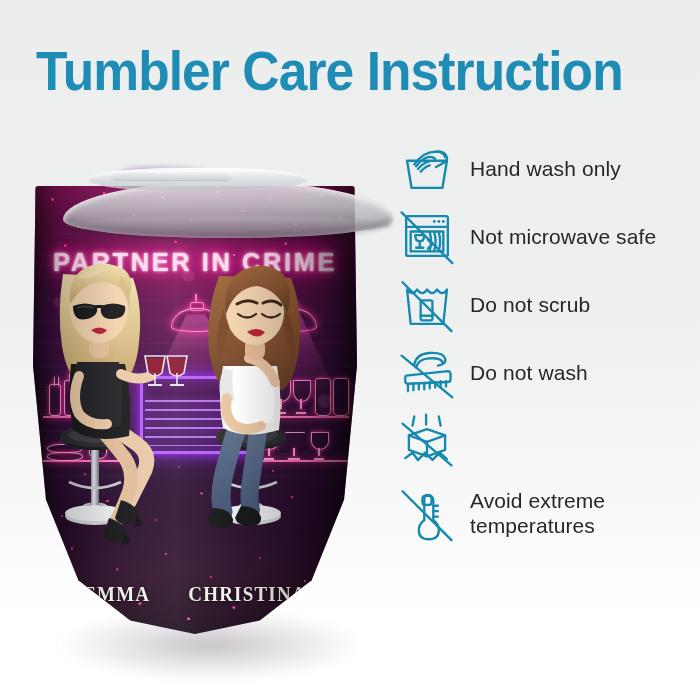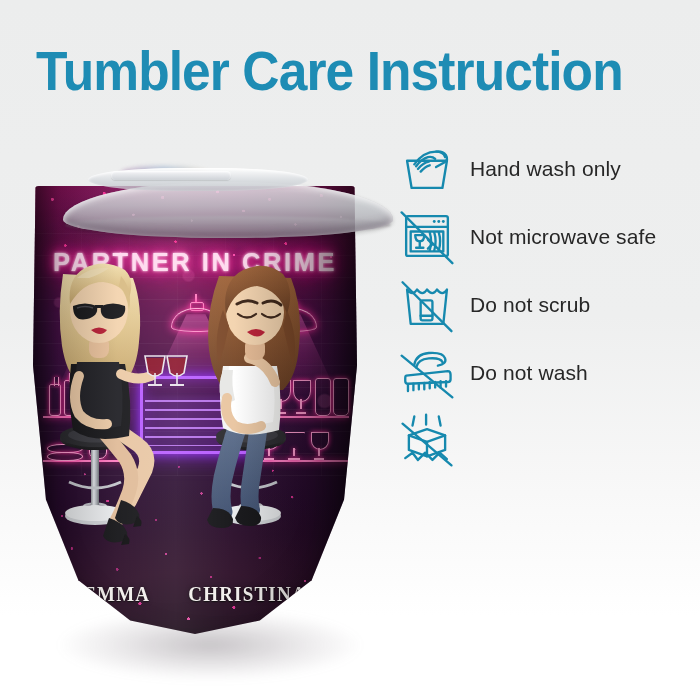--- a/index.html
+++ b/index.html
@@ -547,15 +547,25 @@
       <svg class="care-icon" viewBox="0 0 64 64" fill="none" stroke="#1689ae" stroke-width="2.6" stroke-linecap="round" stroke-linejoin="round">
         <path d="M18 6 L16 16 M31 4 L31 15 M45 6 L47 16"></path>
         <path d="M32 20 L52 27 L52 43 L32 50 L12 43 L12 27 Z"></path>
         <path d="M12 27 L32 34 L52 27"></path>
         <path d="M32 34 L32 50"></path>
         <path d="M8 52 L16 46 L22 54 L30 46 L38 54 L46 46 L54 53"></path>
         <path d="M5 14 L59 60" stroke-width="2.6"></path>
       </svg>
     </div>
 
+    <div class="care-row two-line">
+      <svg class="care-icon" viewBox="0 0 64 64" fill="none" stroke="#1689ae" stroke-width="2.6" stroke-linecap="round" stroke-linejoin="round">
+        <path d="M32 12 q7 0 7 7 L39 40 q6 4 6 11 q0 10 -11 10 q-11 0 -11 -10 q0 -7 6 -11 L29 19 q0 -7 3 -7 Z"></path>
+        <rect x="27" y="13" width="10" height="10" rx="3"></rect>
+        <path d="M39 24 L44 24 M39 30 L44 30 M39 36 L44 36"></path>
+        <path d="M5 8 L59 62" stroke-width="2.6"></path>
+      </svg>
+      <div class="care-label" style="white-space:pre-line;">Avoid extreme
+temperatures</div>
+    </div>
 
   </div>
 </div>
 
 </body></html>

